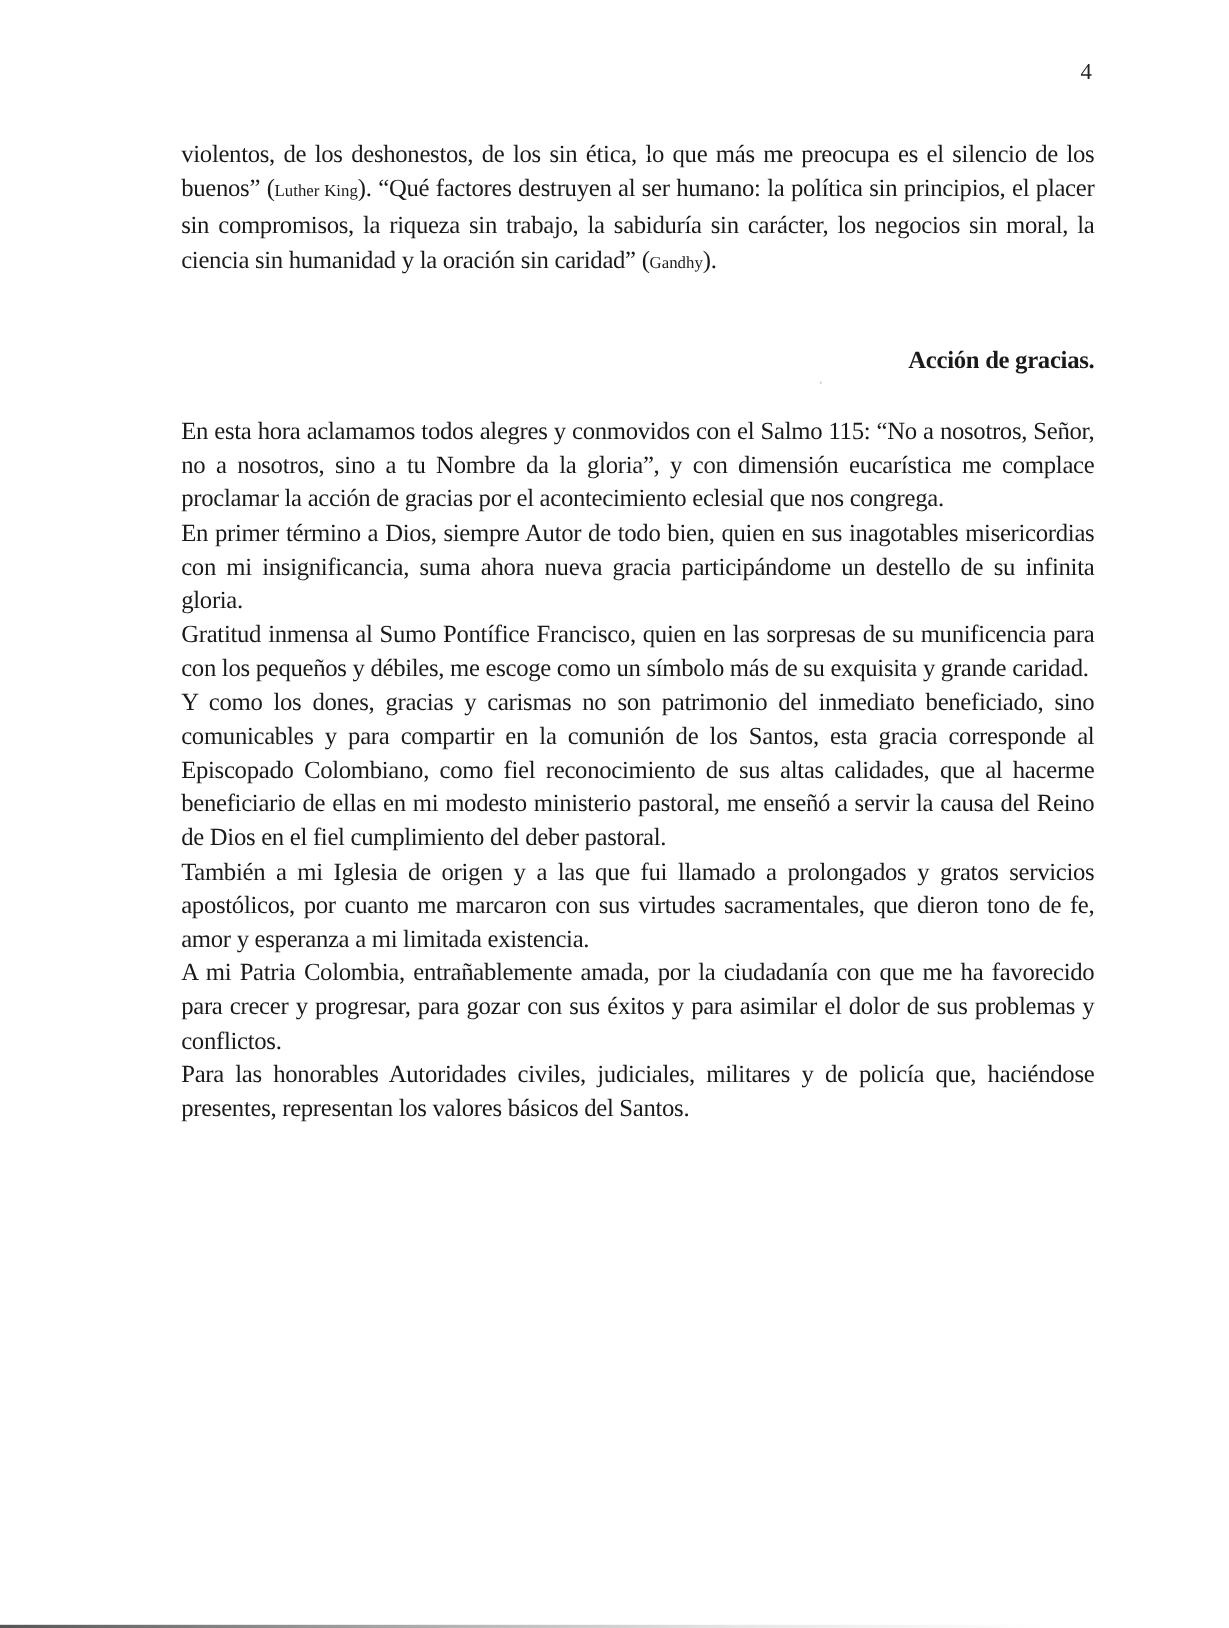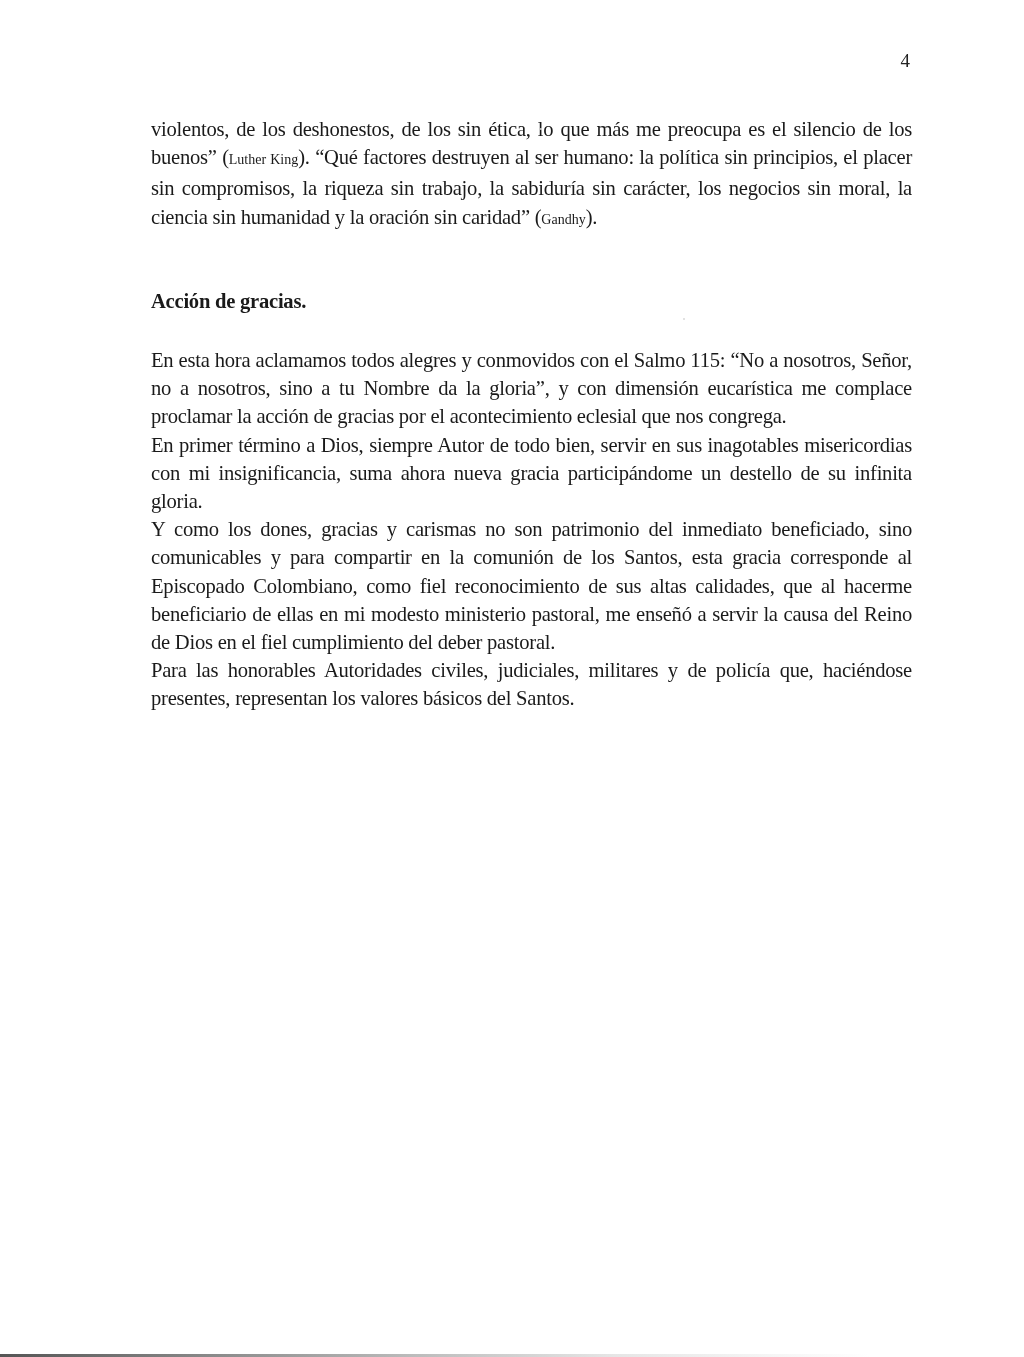--- a/index.html
+++ b/index.html
@@ -37,20 +37,21 @@
     }
     .para.last-left { text-align-last: left; }
     .small-cite {
       font-size: 14px;
       letter-spacing: 0;
     }
     .section-title {
       margin: 53px 0 31px 0;
       font-weight: bold;
       font-size: 20.6px;
+      text-align: right;
     }
     .scan-edge {
       position: absolute;
       left: 0;
       bottom: 0;
       width: 1024px;
       height: 3px;
       background: linear-gradient(to right, #555 0%, #888 20%, #bbb 40%, #e6e6e6 60%, #ffffff 85%);
     }
     .speck {
@@ -65,20 +66,23 @@
 <body>
 
 <div class="page-number">4</div>
 
 <div class="content">
   <p class="para last-left"><span>violentos, de los deshonestos, de los sin ética, lo que más me preocupa es el silencio de los buenos” (</span><span class="small-cite">Luther King</span><span>). “Qué factores destruyen al ser humano: la política sin principios, el placer sin compromisos, la riqueza sin trabajo, la sabiduría sin carácter, los negocios sin moral, la ciencia sin humanidad y la oración sin caridad” (</span><span class="small-cite">Gandhy</span><span>).</span></p>
 
   <div class="section-title">Acción de gracias.</div>
 
   <p class="para last-left">En esta hora aclamamos todos alegres y conmovidos  con el Salmo 115: “No a nosotros, Señor, no a nosotros, sino a tu Nombre da la gloria”, y con dimensión eucarística me complace proclamar la acción de gracias por el acontecimiento eclesial que nos congrega.</p>
-  <p class="para last-left">En primer término a Dios, siempre Autor de todo bien, servir en sus inagotables misericordias con mi insignificancia, suma ahora nueva gracia participándome un destello de su infinita gloria.</p>
+  <p class="para last-left">En primer término a Dios, siempre Autor de todo bien, quien en sus inagotables misericordias con mi insignificancia, suma ahora nueva gracia participándome un destello de su infinita gloria.</p>
+  <p class="para last-left">Gratitud inmensa al Sumo Pontífice Francisco, quien en las sorpresas de su munificencia para con los pequeños y débiles, me escoge como un símbolo más de su exquisita y grande caridad.</p>
   <p class="para last-left">Y como los dones, gracias y carismas no son patrimonio del inmediato beneficiado, sino comunicables y para compartir en la comunión de los Santos, esta gracia corresponde al Episcopado Colombiano, como fiel reconocimiento de sus altas calidades, que al hacerme beneficiario de ellas en mi modesto ministerio pastoral, me enseñó a servir la causa del Reino de Dios en el fiel cumplimiento del deber pastoral.</p>
+  <p class="para last-left">También a mi Iglesia de origen y a las que fui llamado a prolongados y gratos servicios apostólicos, por cuanto me marcaron con sus virtudes sacramentales, que dieron tono de fe, amor y esperanza a mi limitada existencia.</p>
+  <p class="para last-left">A mi Patria Colombia, entrañablemente amada, por la ciudadanía con que me ha favorecido para crecer y progresar, para gozar con sus éxitos y para asimilar el dolor de sus problemas y conflictos.</p>
   <p class="para last-left">Para las honorables Autoridades civiles, judiciales, militares y de policía que, haciéndose presentes, representan los valores básicos del Santos.</p>
 </div>
 
 <div class="speck" style="left:683px; top:318px;"></div>
 <div class="speck" style="left:540px; top:128px;"></div>
 <div class="scan-edge"></div>
 
 </body></html>

